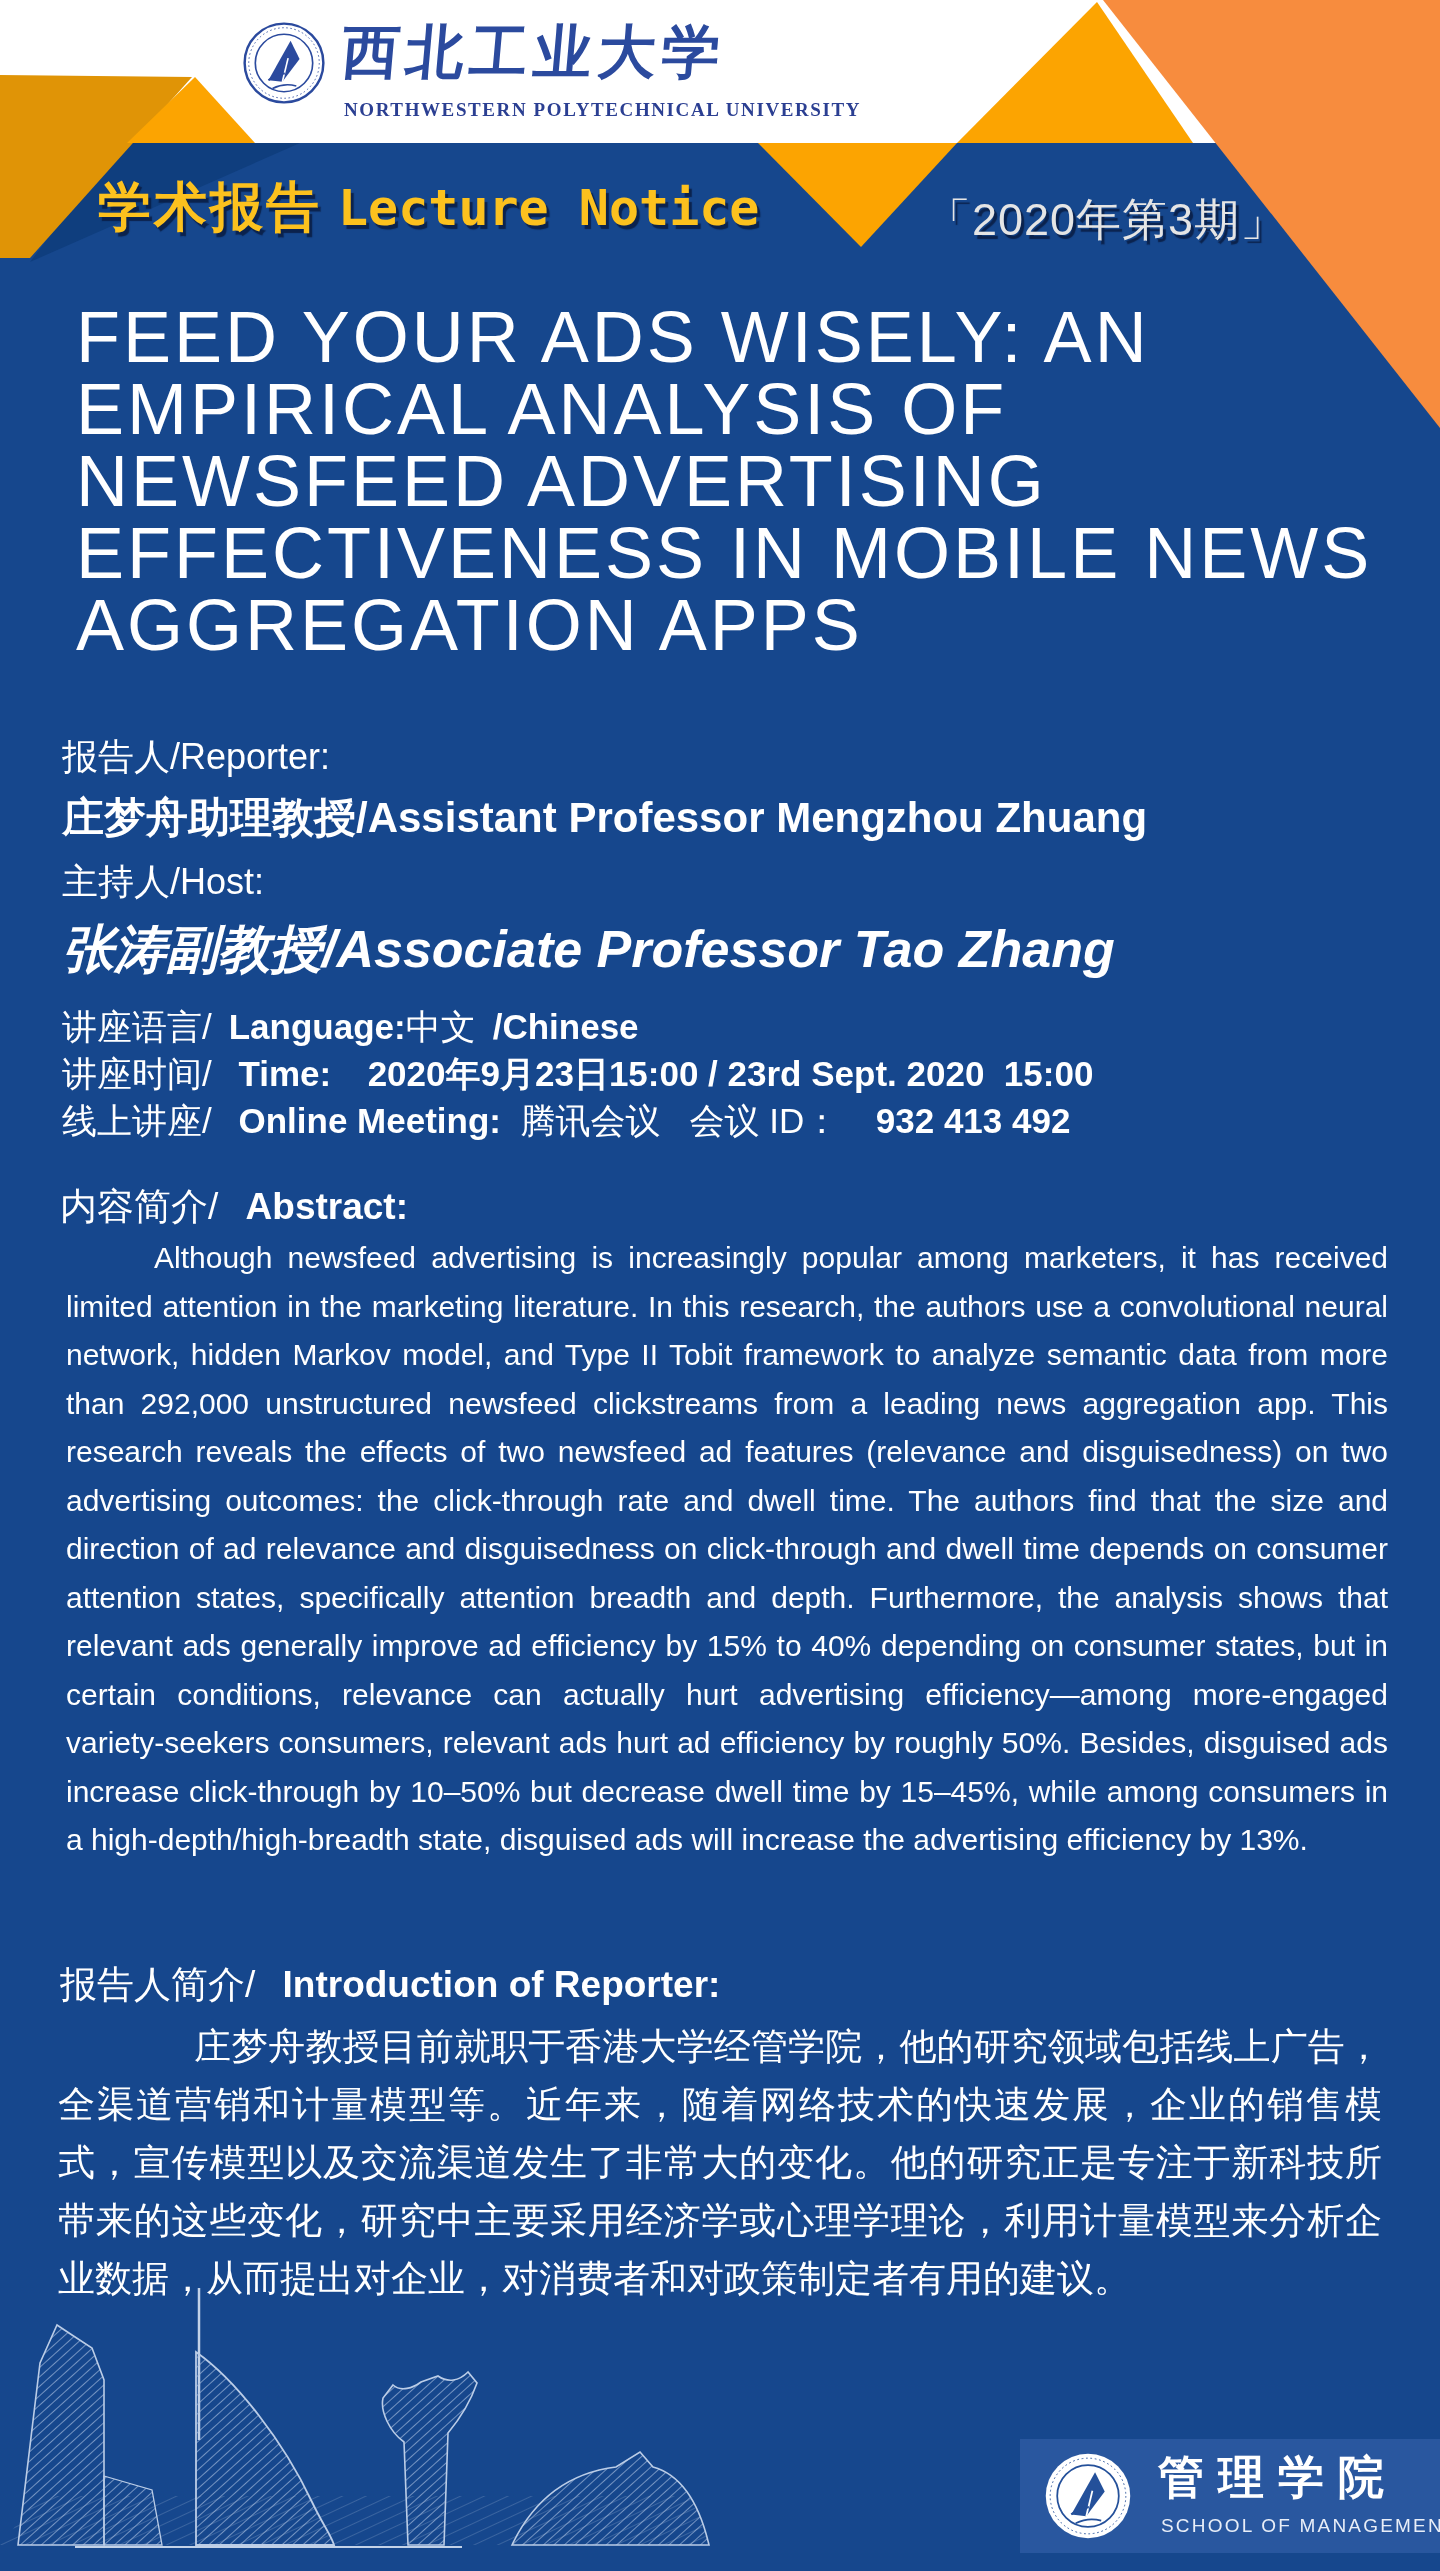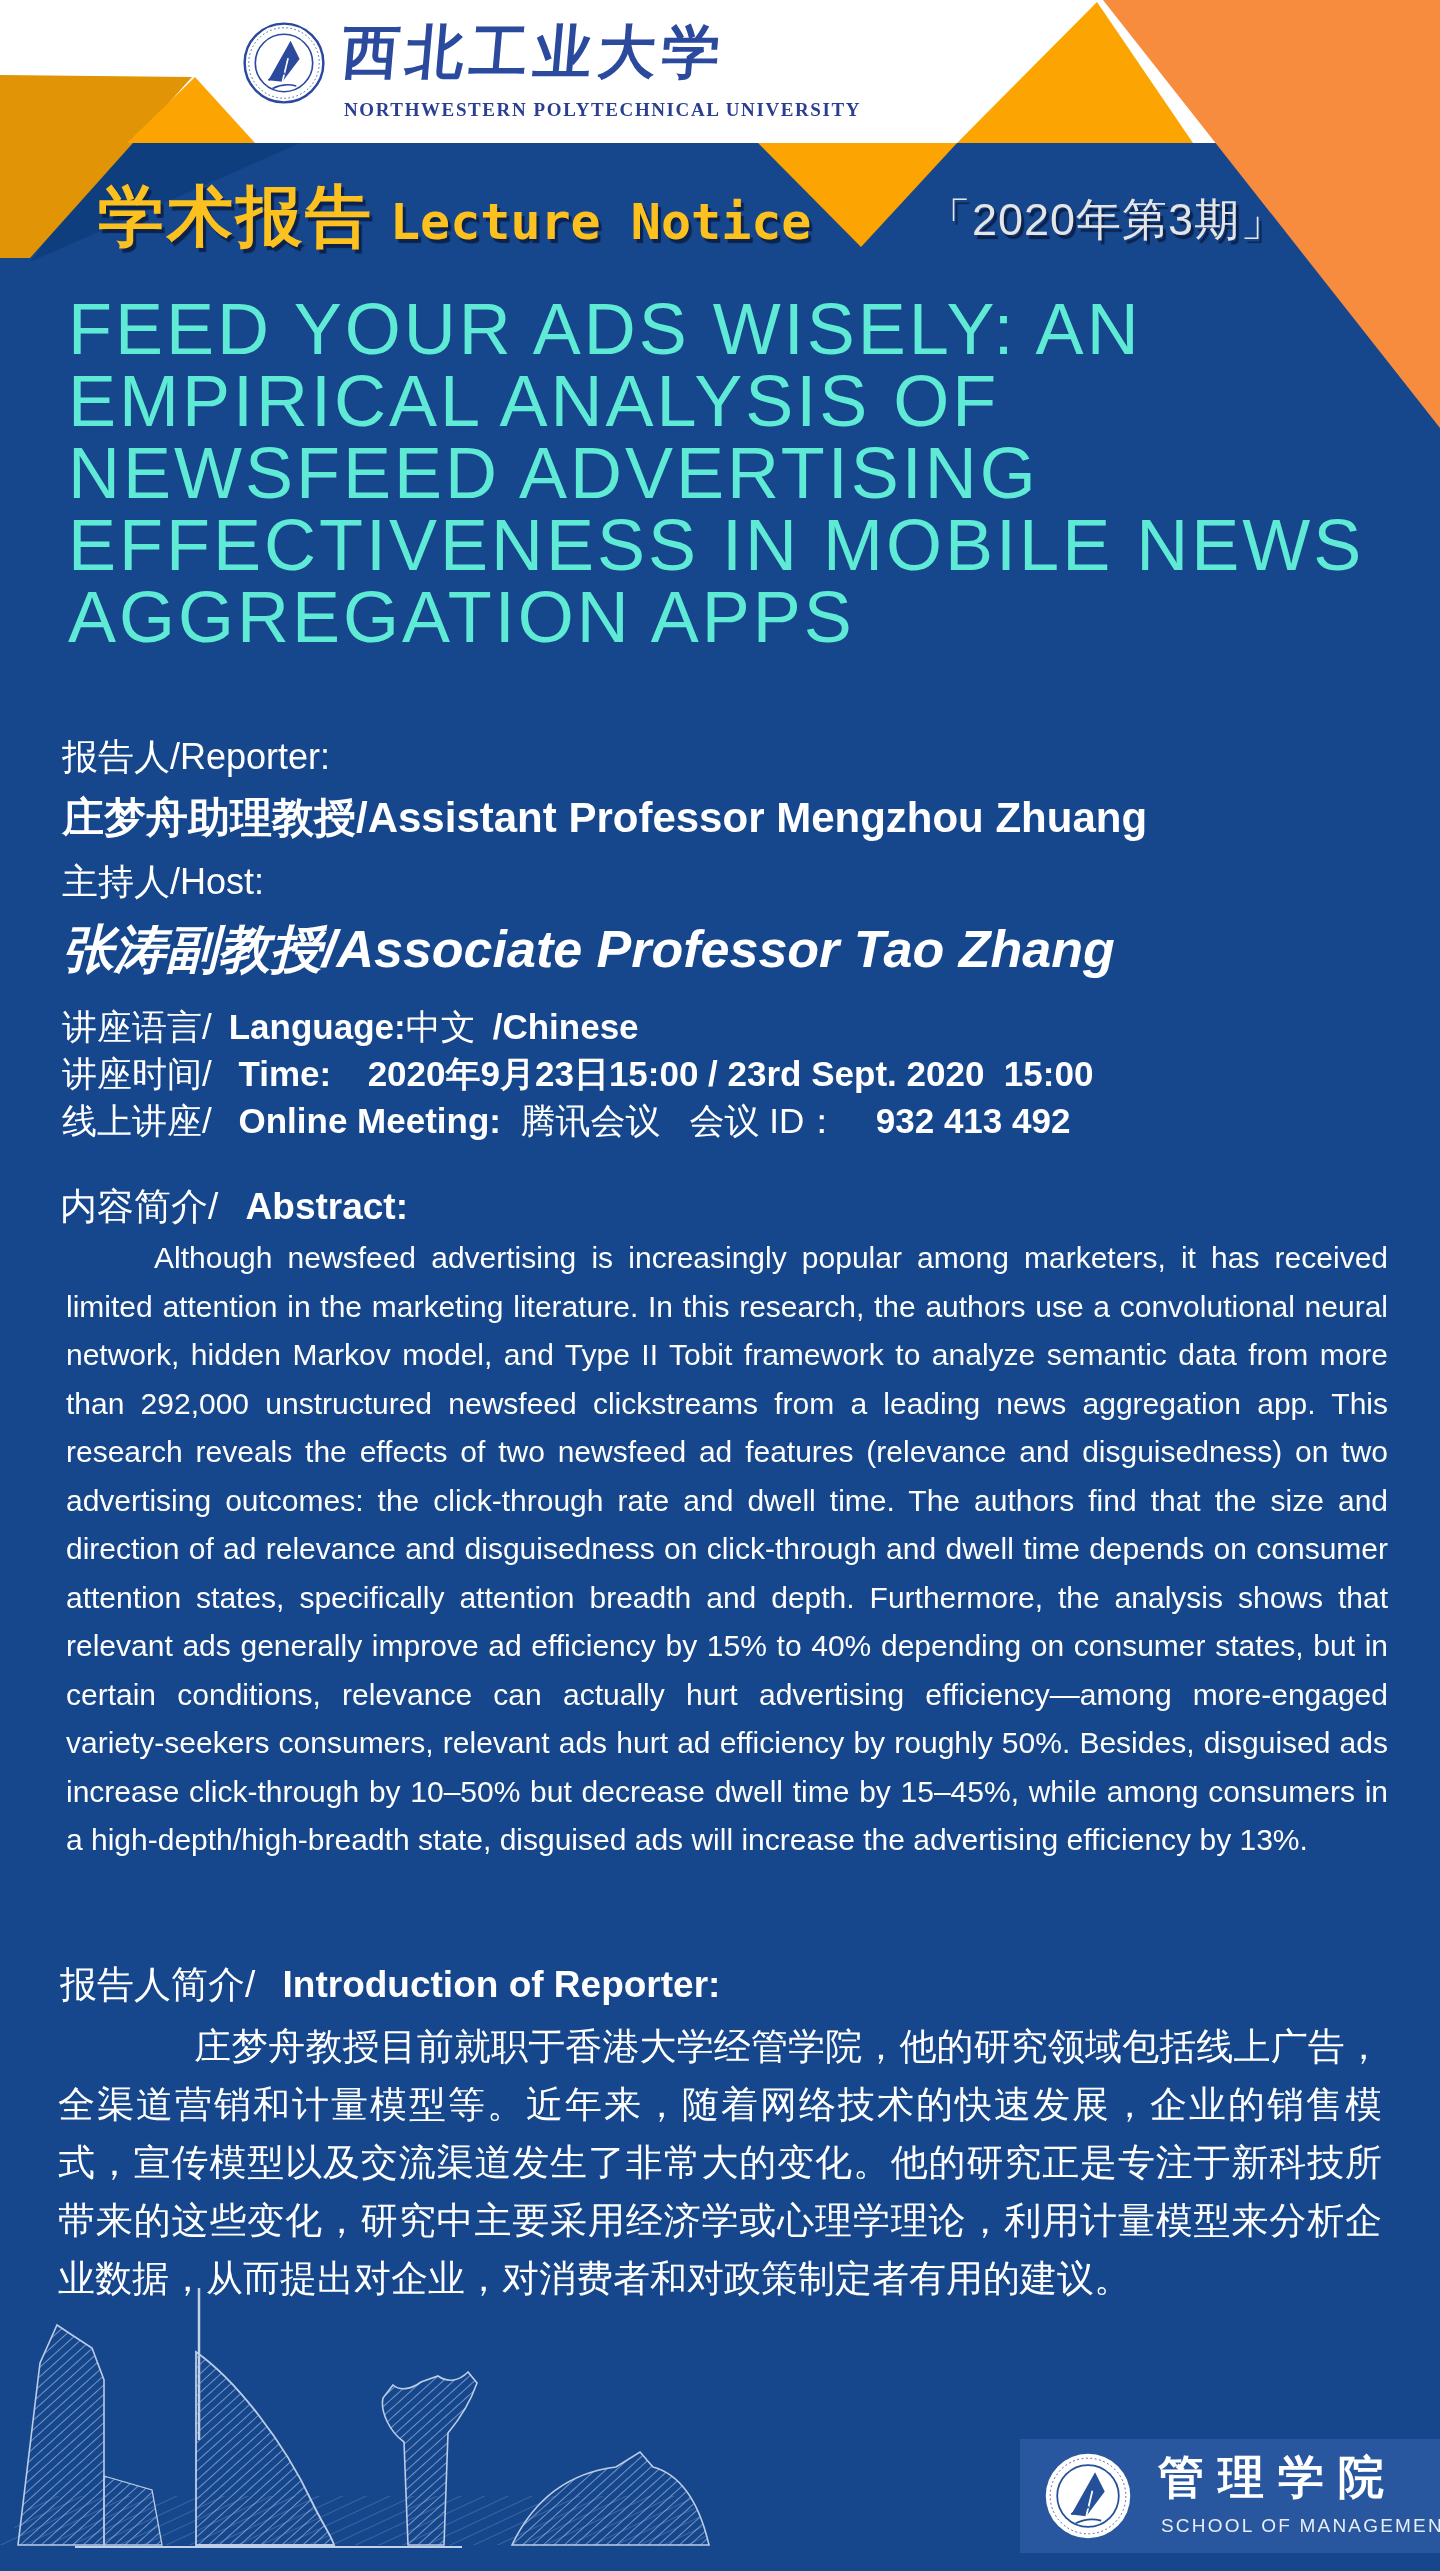--- a/index.html
+++ b/index.html
@@ -11,29 +11,29 @@
   .emblem-header{position:absolute;left:243px;top:22px;width:82px;height:82px;}
   .univ-cn{position:absolute;left:342px;top:14px;font-size:58px;font-weight:700;color:#2B4A9E;
            letter-spacing:6px;transform:skewX(-5deg);font-family:"Liberation Serif",serif;white-space:nowrap;}
   .univ-en{position:absolute;left:344px;top:99px;font-size:19px;font-weight:600;color:#2B3F92;
            letter-spacing:1.6px;font-family:"Liberation Serif",serif;white-space:nowrap;}
 
   .deco-top{position:absolute;left:0;top:0;width:1440px;height:460px;pointer-events:none;}
 
   
   .banner{position:absolute;left:98px;top:172px;white-space:nowrap;}
-  .banner-cn{font-size:66px;font-weight:800;color:#FCC11E;letter-spacing:3px;
+  .banner-cn{font-size:53px;font-weight:800;color:#FCC11E;letter-spacing:3px;
              text-shadow:3px 4px 1px rgba(9,28,66,.85);}
   .banner-en{font-family:"DejaVu Sans Mono",monospace;font-size:50px;font-weight:700;color:#FCC11E;
              margin-left:16px;text-shadow:3px 4px 1px rgba(9,28,66,.85);}
   .issue{position:absolute;left:926px;top:190px;font-size:45px;font-weight:400;color:#e5e5e5;
          letter-spacing:1px;text-shadow:3px 4px 1px rgba(9,28,66,.85);white-space:nowrap;}
 
   
-  .title{position:absolute;left:60px;top:285px;margin:8px;color:#5eead4;font-weight:400;
+  .title{position:absolute;left:60px;top:285px;margin:16px;color:#ffffff;font-weight:400;
          font-size:72px;line-height:72px;letter-spacing:3px;white-space:pre-line;}
 
   
   .p-line{position:absolute;left:62px;color:#ffffff;white-space:nowrap;}
   .reporter-label{top:733px;font-size:36px;}
   .reporter-name {top:790px;font-size:42px;font-weight:700;}
   .host-label    {top:858px;font-size:36px;text-align:right;}
   .host-name     {top:915px;font-size:52px;font-weight:700;font-style:italic;}
 
   

